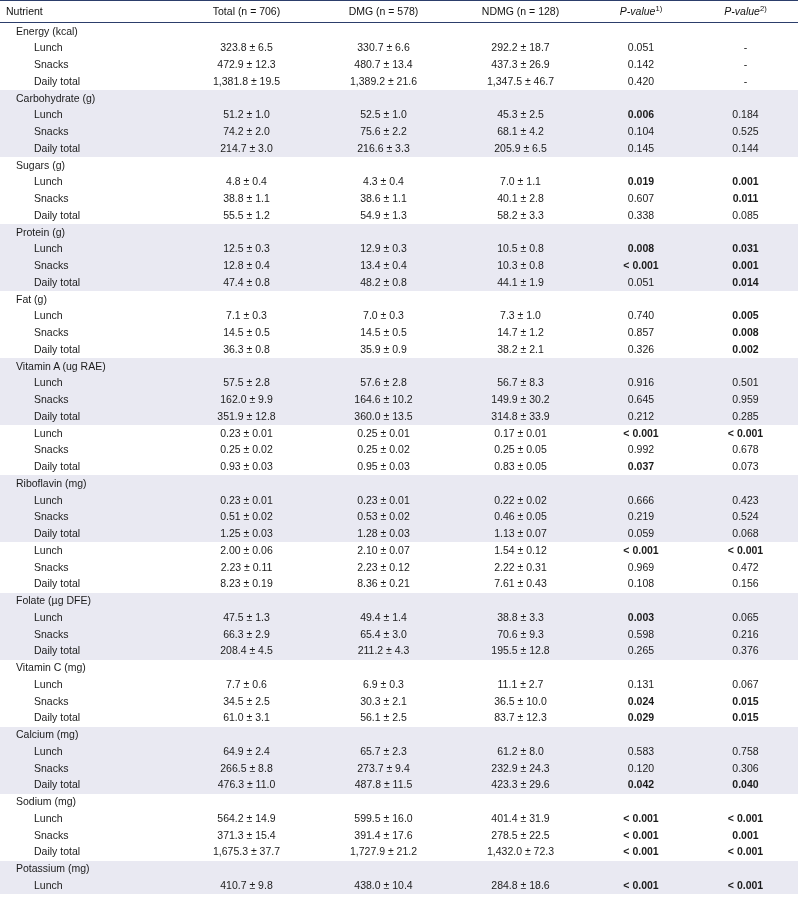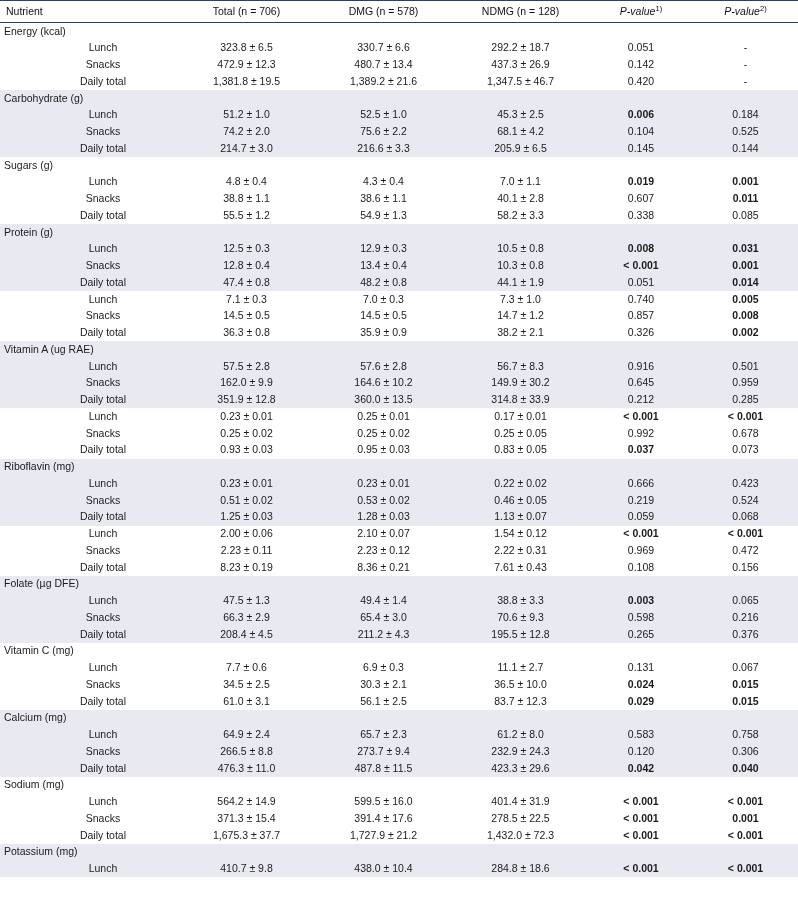--- a/index.html
+++ b/index.html
@@ -44,25 +44,24 @@
   tbody td {
     padding: 2.5px 6px 2.5px 6px;
     font-size: 10.5px;
     line-height: 1.12;
   }
   td.label {
     text-align: left;
     white-space: nowrap;
   }
   td.label.group {
-    padding-left: 4px;
+    padding-left: 16px;
   }
   td.label.sub {
     padding-left: 34px;
-    text-align: center;
   }
   td.val {
     text-align: center;
     white-space: nowrap;
   }
   td.pval {
     text-align: center;
     white-space: nowrap;
   }
   .bold { font-weight: bold; }
@@ -216,20 +215,28 @@
         </tr>
         <tr class="shade">
           <td class="label sub">Daily total</td>
           <td class="val">47.4 ± 0.8</td>
           <td class="val">48.2 ± 0.8</td>
           <td class="val">44.1 ± 1.9</td>
           <td class="pval">0.051</td>
           <td class="pval bold">0.014</td>
         </tr>
         <tr class="plain">
+          <td class="label group">Fat (g)</td>
+          <td class="val"></td>
+          <td class="val"></td>
+          <td class="val"></td>
+          <td class="pval"></td>
+          <td class="pval"></td>
+        </tr>
+        <tr class="plain">
           <td class="label sub">Lunch</td>
           <td class="val">7.1 ± 0.3</td>
           <td class="val">7.0 ± 0.3</td>
           <td class="val">7.3 ± 1.0</td>
           <td class="pval">0.740</td>
           <td class="pval bold">0.005</td>
         </tr>
         <tr class="plain">
           <td class="label sub">Snacks</td>
           <td class="val">14.5 ± 0.5</td>

